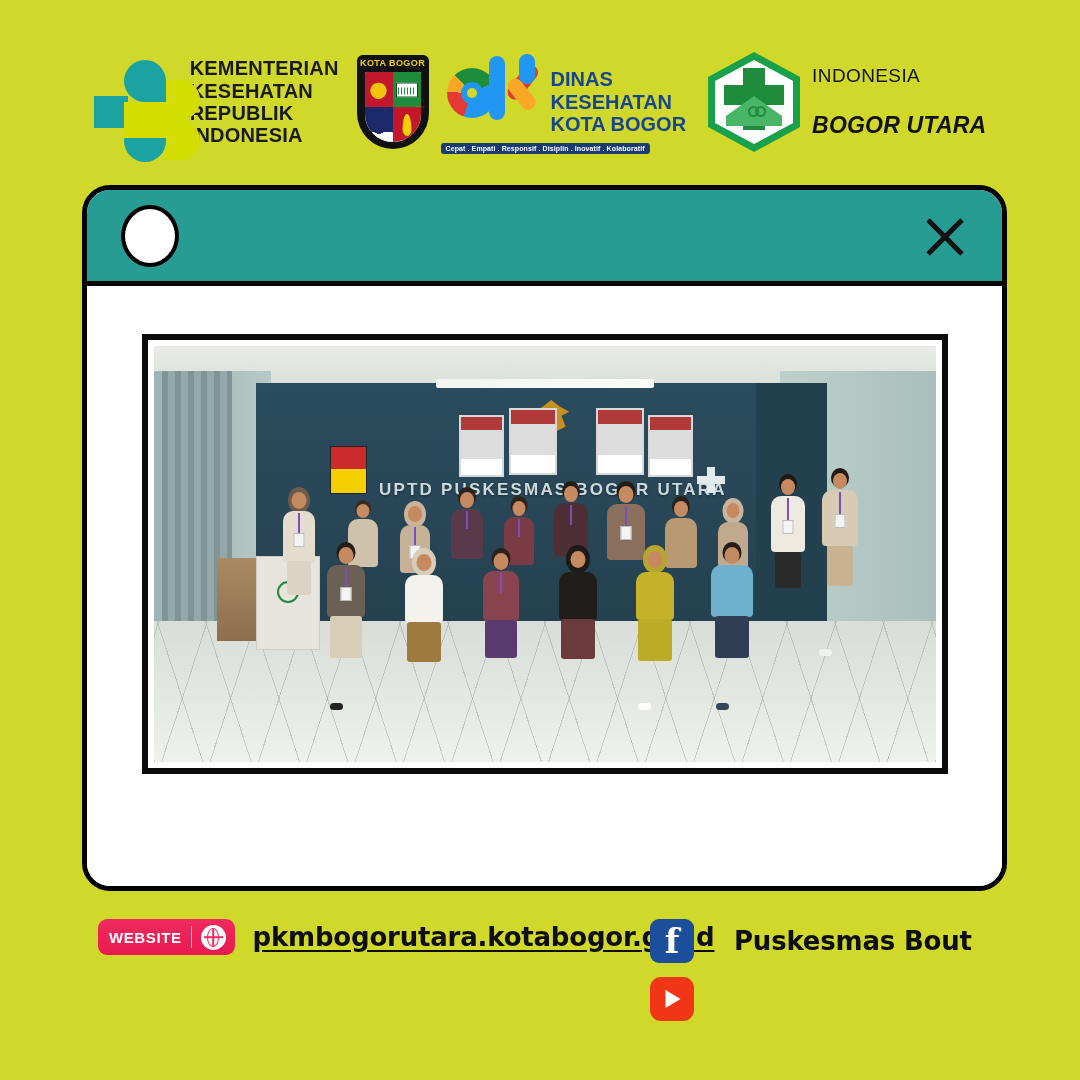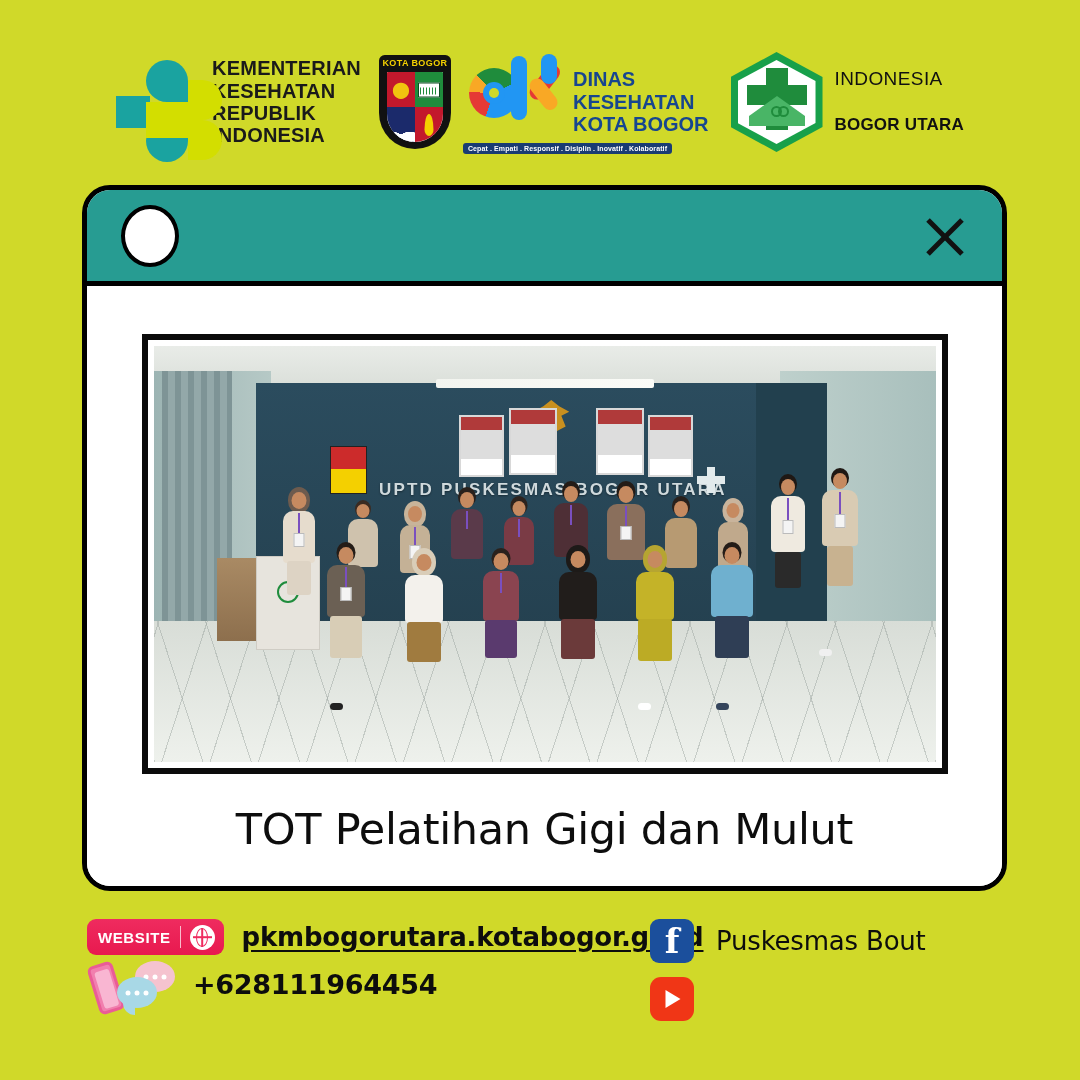--- a/index.html
+++ b/index.html
@@ -112,21 +112,21 @@
   .hex-roof{position:absolute;left:18px;top:44px;width:0;height:0;
      border-left:28px solid transparent;border-right:28px solid transparent;
      border-bottom:20px solid #49b566;}
   .hex-base{position:absolute;left:18px;top:64px;width:56px;height:10px;background:#49b566;}
   .hex-c1{position:absolute;left:40px;top:54px;width:11px;height:11px;border-radius:50%;
      border:2px solid #1f8c3c;box-sizing:border-box;background:transparent;}
   .hex-c2{position:absolute;left:47px;top:54px;width:11px;height:11px;border-radius:50%;
      border:2px solid #1f8c3c;box-sizing:border-box;background:transparent;}
   .pusk-text{font-size:20px;line-height:1.2;color:#111;white-space:pre-line;}
   .pusk-text .l1{font-weight:normal;font-size:19px;letter-spacing:.4px;}
-  .pusk-text .l2{font-weight:bold;font-size:17px;letter-spacing:.2px;}
+  .pusk-text .l2{font-weight:bold;font-size:23px;letter-spacing:.2px;font-style:italic;}
 
   
   #browser-card{
     position:absolute;left:82px;top:185px;width:925px;height:706px;
     background:#fff;border:5px solid #000;border-radius:28px;
     box-sizing:border-box;overflow:hidden;
   }
   #title-bar{
     position:relative;height:96px;background:#279c92;
     border-bottom:5px solid #000;
@@ -214,21 +214,21 @@
 
   
   #caption{
     position:absolute;left:0;top:518px;width:100%;text-align:center;
     font-size:43px;color:#0d0d0d;letter-spacing:-.3px;
     font-family:"DejaVu Sans", sans-serif;
   }
 
   
   #footer{position:absolute;left:0;top:905px;width:1080px;height:130px;}
-  .f-left{position:absolute;left:87px;top:14px;width:560px;}
+  .f-left{position:absolute;left:98px;top:14px;width:560px;}
   .f-row{display:flex;align-items:center;}
   .web-badge{
     display:inline-flex;align-items:center;height:36px;border-radius:9px;
     background:linear-gradient(180deg,#ef2b5f,#e8194f);
     padding:0 4px 0 11px;box-sizing:border-box;
   }
   .web-badge .wb-label{color:#fff;font-weight:bold;font-size:15px;letter-spacing:.6px;}
   .web-badge .wb-sep{width:1px;height:22px;background:rgba(255,255,255,.7);margin:0 9px;}
   .globe{
     width:25px;height:25px;border-radius:50%;background:#fff;margin-right:5px;
@@ -263,21 +263,21 @@
   .f-right{position:absolute;left:650px;top:14px;}
   .soc-row{display:flex;align-items:center;margin-bottom:14px;}
   .soc-icon{width:44px;height:44px;border-radius:9px;position:relative;flex:0 0 auto;}
   .fb{background:#1b4f9c;}
   .fb span{position:absolute;left:50%;top:50%;transform:translate(-50%,-50%);
     color:#fff;font-size:34px;font-weight:bold;font-family:"DejaVu Serif",serif;line-height:1;}
   .yt{background:#f03616;border-radius:11px;}
   .yt span{position:absolute;left:52%;top:50%;transform:translate(-50%,-50%);
     width:0;height:0;border-left:15px solid #fff;border-top:9px solid transparent;
     border-bottom:9px solid transparent;}
-  .soc-label{margin-left:22px;font-size:26px;font-weight:normal;color:#0d0d0d;
+  .soc-label{margin-left:40px;font-size:26px;font-weight:bold;color:#0d0d0d;
     font-family:"DejaVu Sans", sans-serif;letter-spacing:-.2px;}
 </style>
 </head>
 <body>
 
 <div id="logo-bar">
 
   <div class="logo-group">
     <div class="kemenkes-mark">
       <span class="pw kmk-left"></span>
@@ -504,58 +504,37 @@
             <span class="head" style="top:0;width:19px;height:21px;background:#241c17;"></span>
             <span class="head" style="top:5px;width:15px;height:17px;"></span>
             <span class="body" style="top:23px;width:42px;height:52px;background:#6fb0cf;"></span>
             <span class="legs" style="top:74px;width:34px;height:42px;background:#2f3e55;"></span>
             <span class="shoe" style="left:4px;background:#35455c;"></span>
           </span>
         </span>
       </div>
     </div>
 
-    <div id="caption">TOT Pelatihan Gigi dan Mulut</div>
   </div>
 </div>
 
 <div id="footer">
 
   <div class="f-left">
     <div class="f-row">
       <span class="web-badge">
         <span class="wb-label">WEBSITE</span>
         <span class="wb-sep"></span>
         <span class="globe">
             <em></em>
           </span>
       </span>
       <a id="web-url" href="#">pkmbogorutara.kotabogor.go.id</a>
     </div>
 
-    <div class="f-row">
-      <span class="contact-icons">
-        <span class="phone"></span>
-        <span class="bub-pink">
-          <span class="dots">
-              <i></i>
-              <i></i>
-              <i></i>
-            </span>
-        </span>
-        <span class="bub-blue">
-          <span class="dots">
-              <i></i>
-              <i></i>
-              <i></i>
-            </span>
-        </span>
-      </span>
-      <span id="phone-num">+628111964454</span>
-    </div>
   </div>
 
   <div class="f-right">
     <div class="soc-row">
       <span class="soc-icon fb">
           <span>f</span>
         </span>
       <span class="soc-label">Puskesmas Bout</span>
     </div>
     <div class="soc-row">

